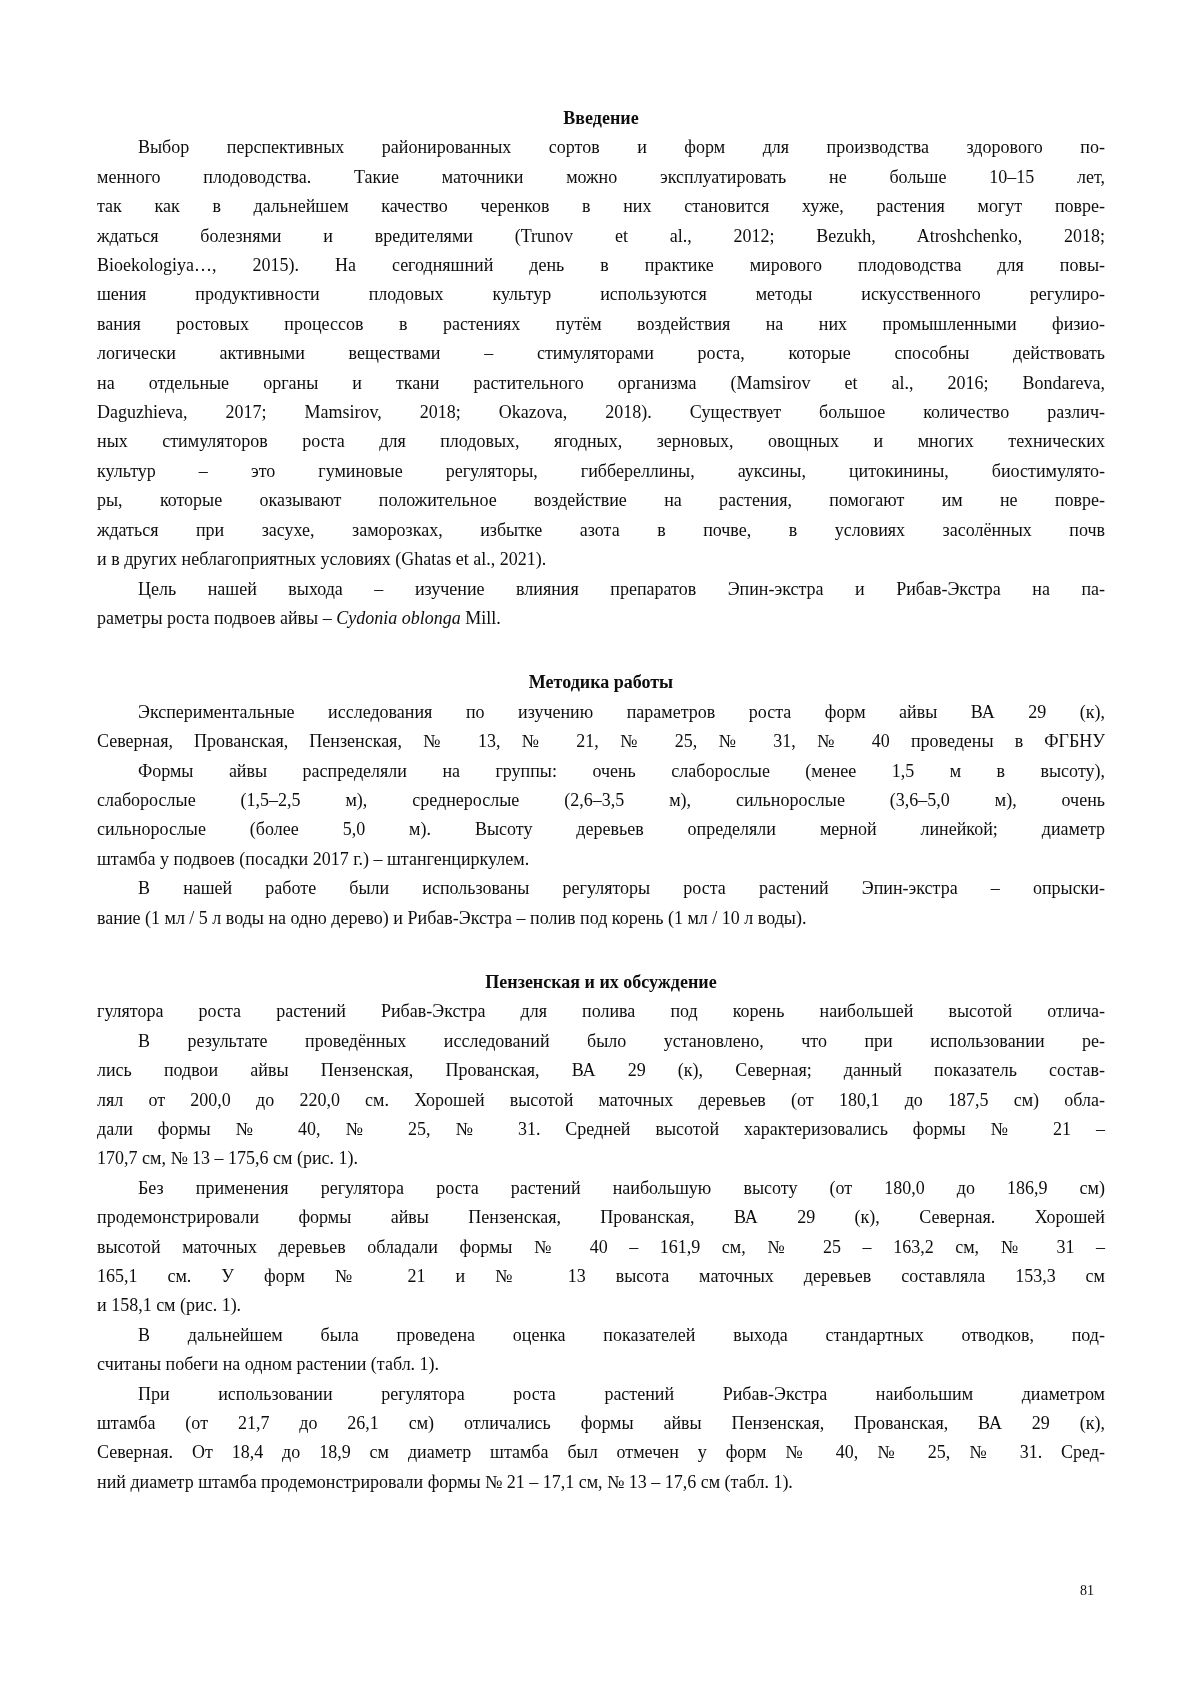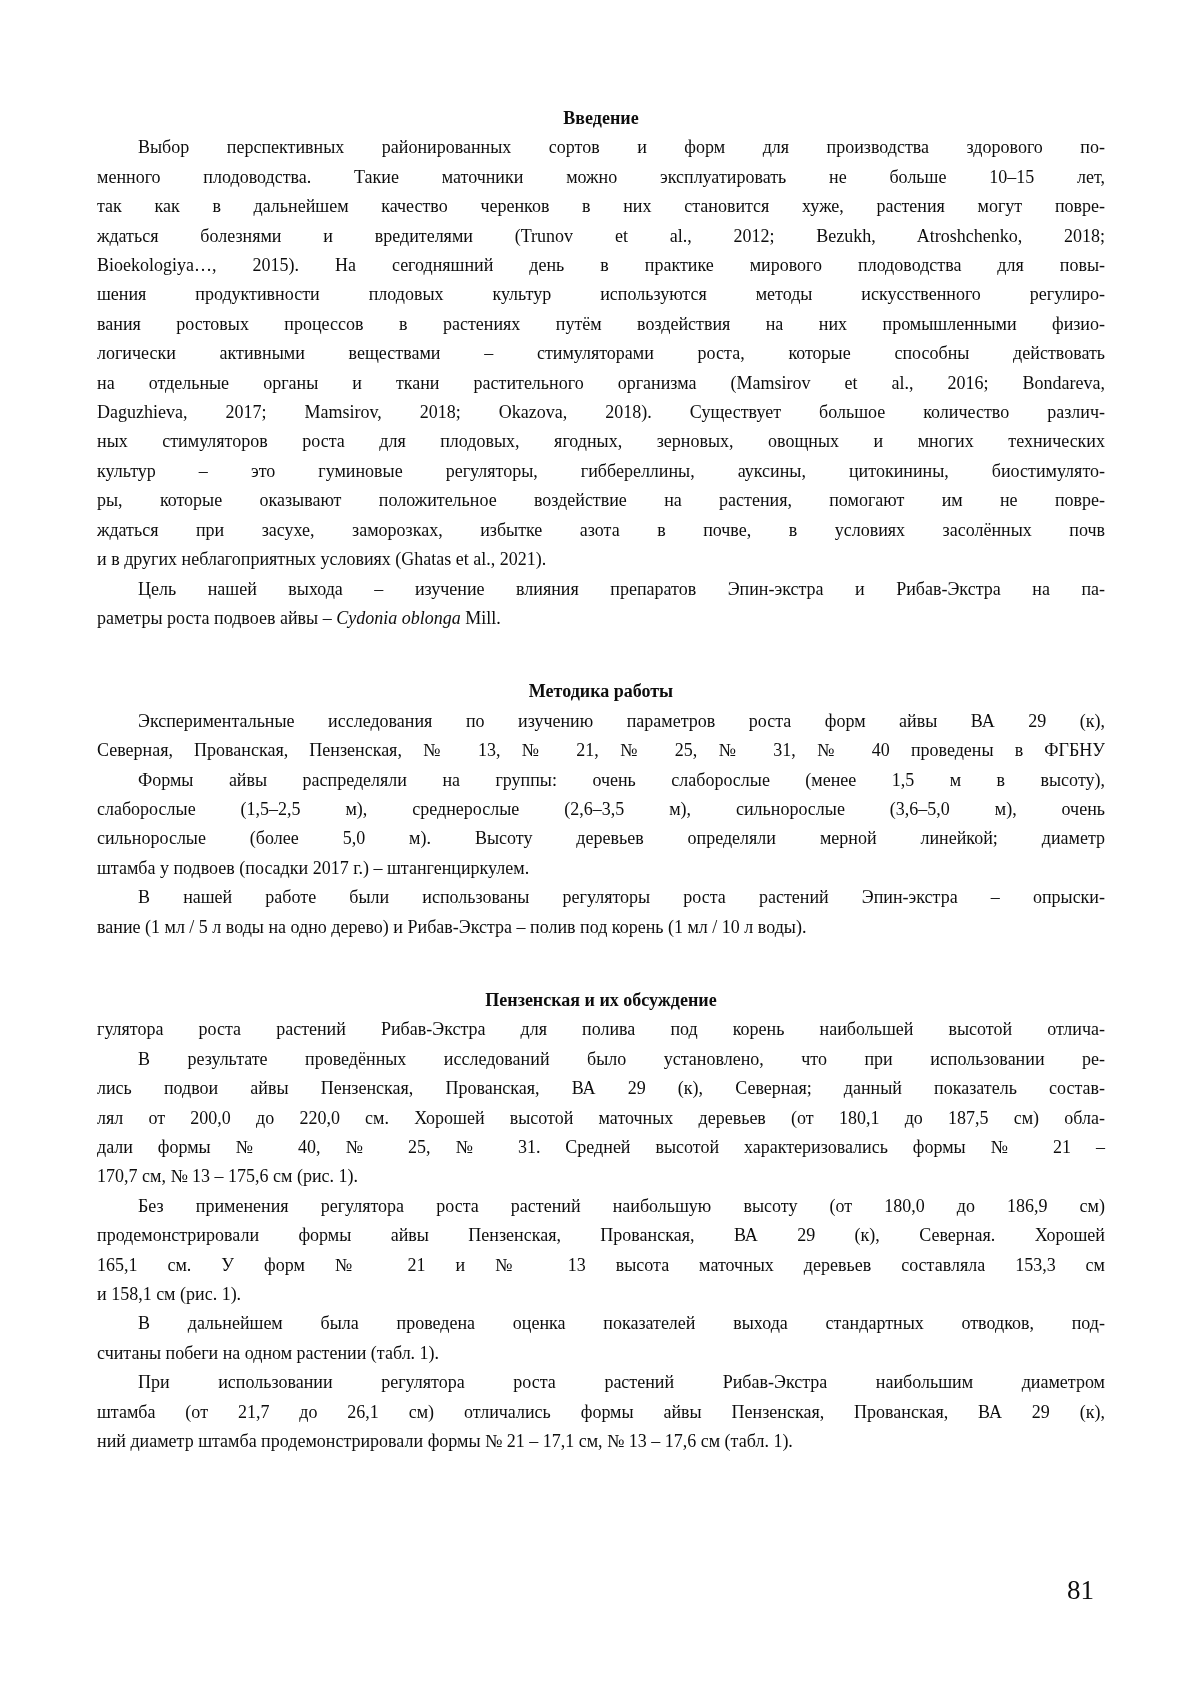--- a/index.html
+++ b/index.html
@@ -18,21 +18,21 @@
   }
   .content {
     position: absolute;
     left: 97px;
     top: 104px;
     width: 1008px;
     font-size: 18px;
     line-height: 29.4px;
   }
   .section + .section {
-    margin-top: 44px;
+    margin-top: 35px;
   }
   .heading {
     font-weight: 700;
     text-align: center;
     text-align-last: center;
   }
   .line {
     text-align: justify;
     text-align-last: justify;
     white-space: normal;
@@ -43,21 +43,21 @@
   .line.last {
     text-align-last: auto;
   }
   .italic {
     font-style: italic;
   }
   .page-number {
     position: absolute;
     top: 1576px;
     right: 106px;
-    font-size: 27px;
+    font-size: 14px;
     line-height: 29.4px;
     text-align: right;
   }
 </style>
 </head>
 <body>
 
 <div class="page">
   <div class="content" id="content">
       <div class="section">
@@ -107,28 +107,30 @@
           <div class="line">гулятора роста растений Рибав-Экстра для полива под корень наибольшей высотой отлича-</div>
           <div class="line first">В результате проведённых исследований было установлено, что при использовании ре-</div>
           <div class="line">лись подвои айвы Пензенская, Прованская, ВА 29 (к), Северная; данный показатель состав-</div>
           <div class="line">лял от 200,0 до 220,0 см. Хорошей высотой маточных деревьев (от 180,1 до 187,5 см) обла-</div>
           <div class="line">дали формы № 40, № 25, № 31. Средней высотой характеризовались формы № 21 –</div>
           <div class="line last">170,7 см, № 13 – 175,6 см (рис. 1).</div>
         </div>
         <div class="paragraph">
           <div class="line first">Без применения регулятора роста растений наибольшую высоту (от 180,0 до 186,9 см)</div>
           <div class="line">продемонстрировали формы айвы Пензенская, Прованская, ВА 29 (к), Северная. Хорошей</div>
+          <div class="line">высотой маточных деревьев обладали формы № 40 – 161,9 см, № 25 – 163,2 см, № 31 –</div>
           <div class="line">165,1 см. У форм № 21 и № 13 высота маточных деревьев составляла 153,3 см</div>
           <div class="line last">и 158,1 см (рис. 1).</div>
         </div>
         <div class="paragraph">
           <div class="line first">В дальнейшем была проведена оценка показателей выхода стандартных отводков, под-</div>
           <div class="line last">считаны побеги на одном растении (табл. 1).</div>
         </div>
         <div class="paragraph">
           <div class="line first">При использовании регулятора роста растений Рибав-Экстра наибольшим диаметром</div>
           <div class="line">штамба (от 21,7 до 26,1 см) отличались формы айвы Пензенская, Прованская, ВА 29 (к),</div>
+          <div class="line">Северная. От 18,4 до 18,9 см диаметр штамба был отмечен у форм № 40, № 25, № 31. Сред-</div>
           <div class="line last">ний диаметр штамба продемонстрировали формы № 21 – 17,1 см, № 13 – 17,6 см (табл. 1).</div>
         </div>
       </div>
     </div>
   <div class="page-number">81</div>
 </div>
 
 </body></html>

